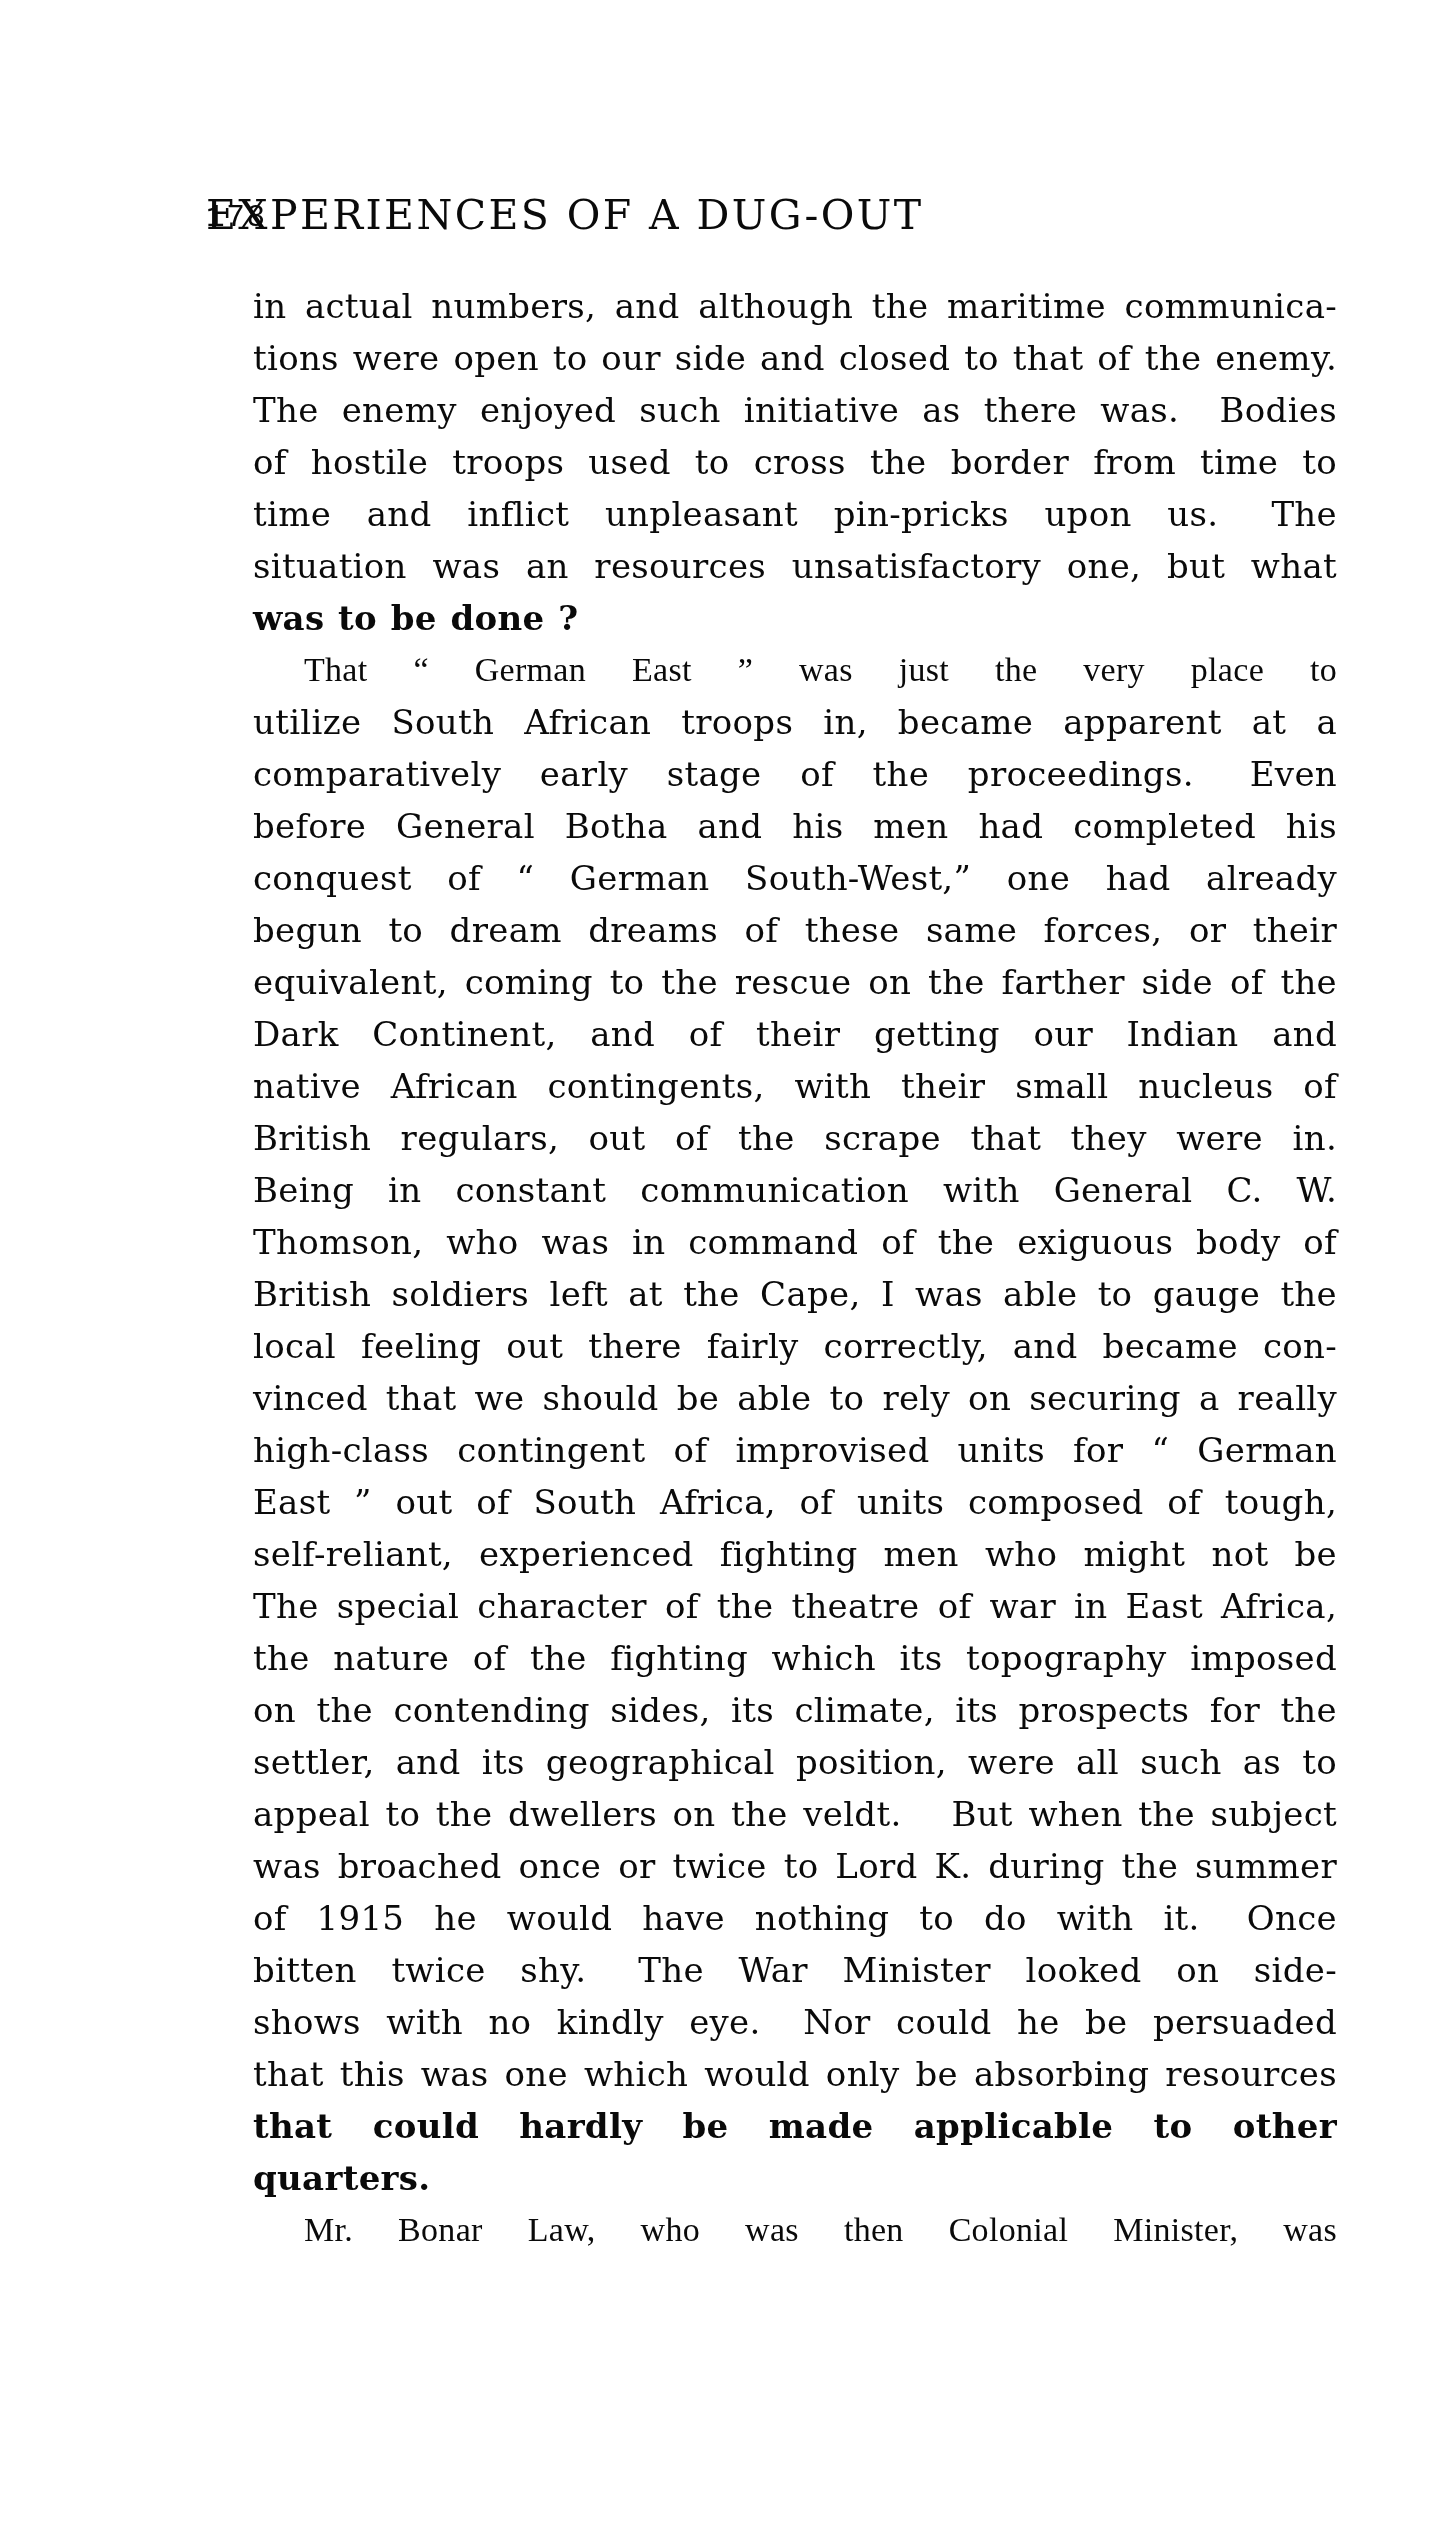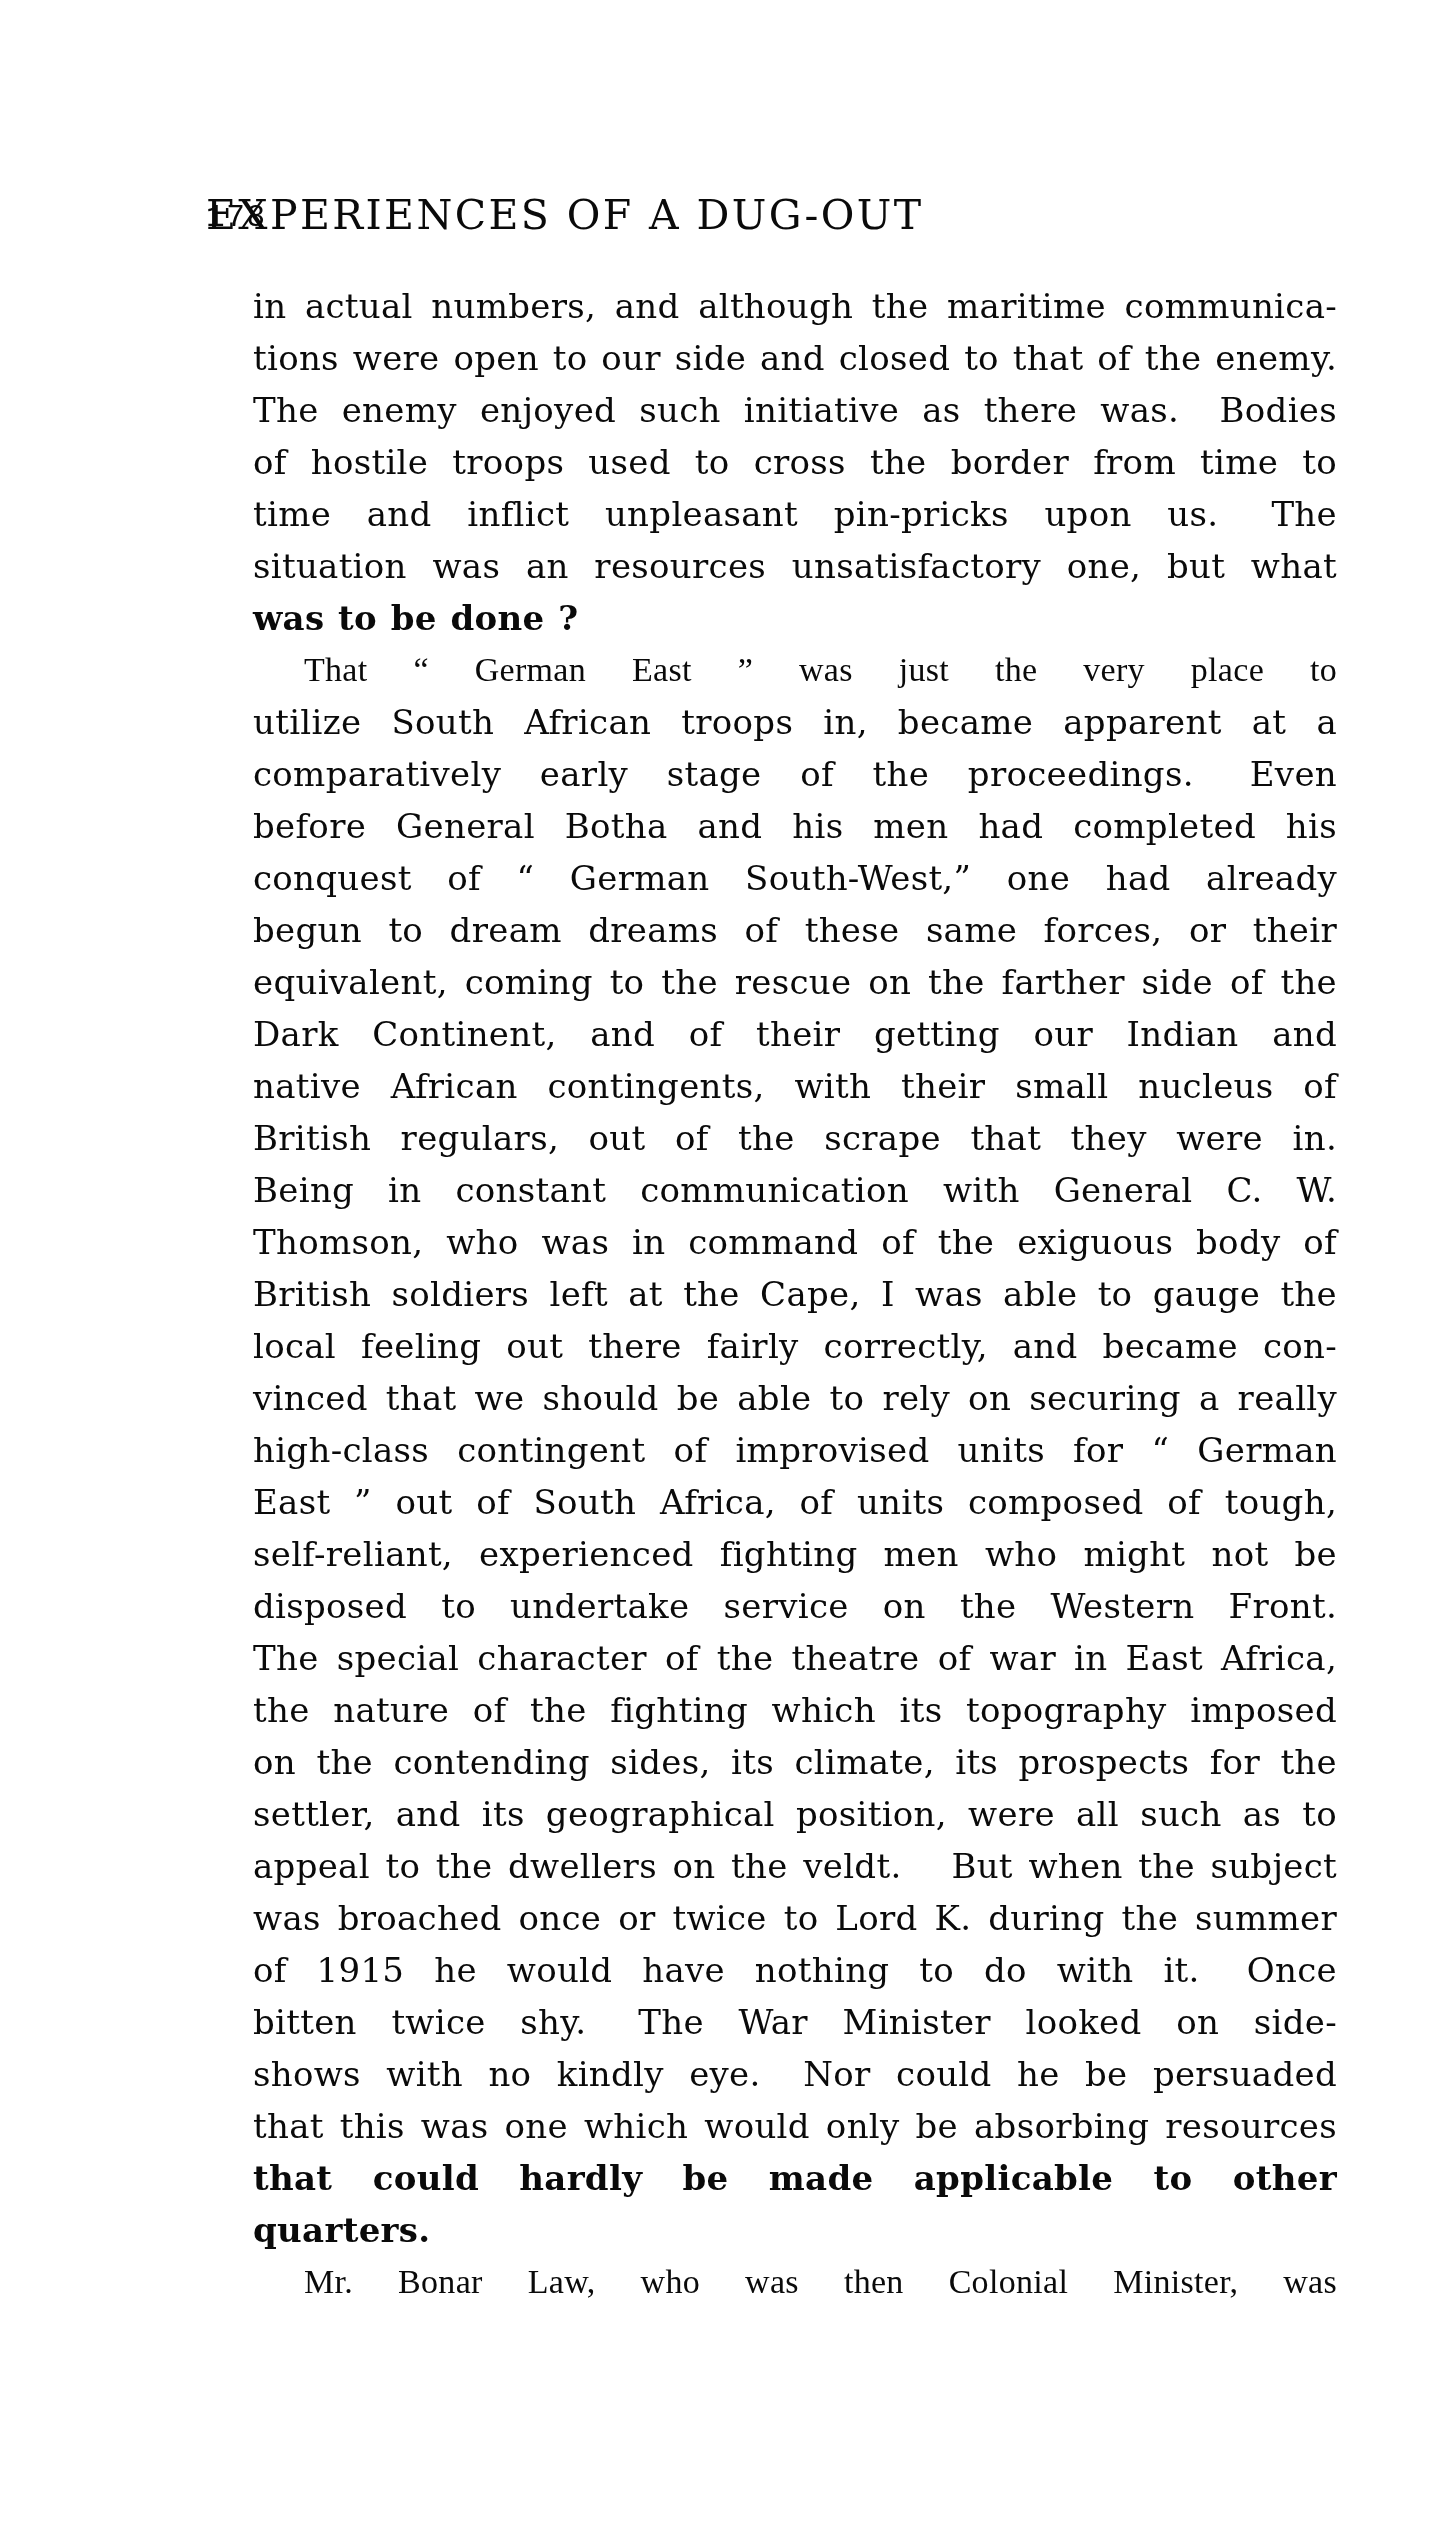--- a/index.html
+++ b/index.html
@@ -91,21 +91,20 @@
       <div class="line">native African contingents, with their small nucleus of</div>
       <div class="line">British regulars, out of the scrape that they were in.</div>
       <div class="line">Being in constant communication with General C. W.</div>
       <div class="line">Thomson, who was in command of the exiguous body of</div>
       <div class="line">British soldiers left at the Cape, I was able to gauge the</div>
       <div class="line">local feeling out there fairly correctly, and became con-</div>
       <div class="line">vinced that we should be able to rely on securing a really</div>
       <div class="line">high-class contingent of improvised units for “ German</div>
       <div class="line">East ” out of South Africa, of units composed of tough,</div>
       <div class="line">self-reliant, experienced fighting men who might not be</div>
-      <div class="line">disposed to undertake service on the Western Front.</div>
       <div class="line">The special character of the theatre of war in East Africa,</div>
       <div class="line">the nature of the fighting which its topography imposed</div>
       <div class="line">on the contending sides, its climate, its prospects for the</div>
       <div class="line">settler, and its geographical position, were all such as to</div>
       <div class="line">appeal to the dwellers on the veldt.  But when the subject</div>
       <div class="line">was broached once or twice to Lord K. during the summer</div>
       <div class="line">of 1915 he would have nothing to do with it.  Once</div>
       <div class="line">bitten twice shy.  The War Minister looked on side-</div>
       <div class="line">shows with no kindly eye.  Nor could he be persuaded</div>
       <div class="line">that this was one which would only be absorbing resources</div>

